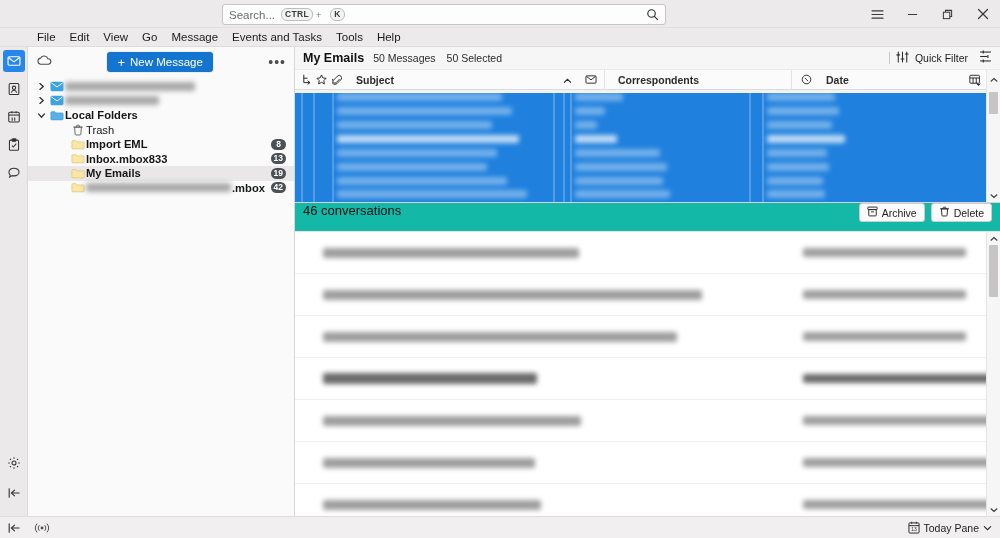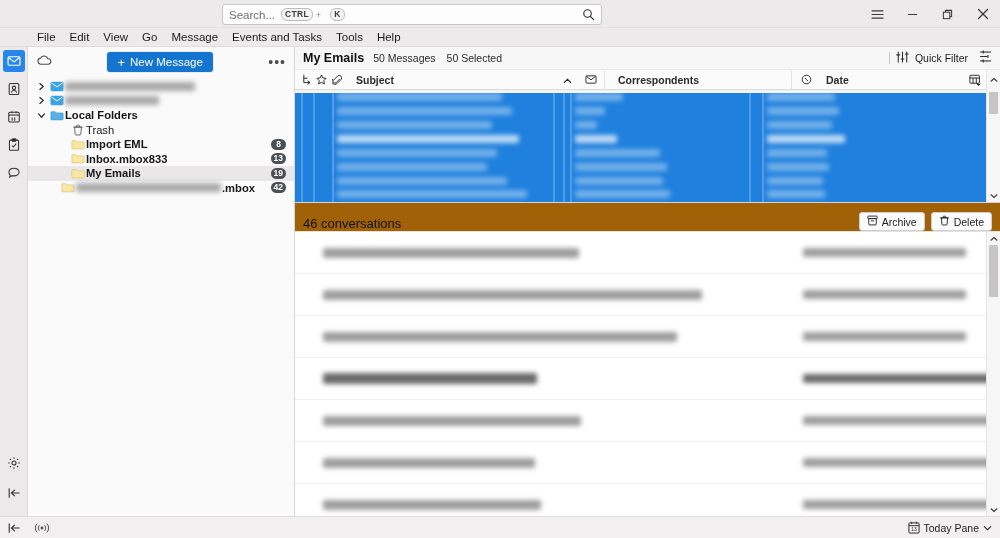--- a/index.html
+++ b/index.html
@@ -11,21 +11,21 @@
     -webkit-font-smoothing: antialiased;
   }
   #app { position: relative; width: 1000px; height: 538px; display: flex; flex-direction: column; }
 
   
   .titlebar {
     height: 28px; background: #eceaea; display: flex; align-items: center;
     flex: 0 0 28px; position: relative; border-bottom: 1px solid #e2e0e0;
   }
   .search-box {
-    width: 380px; height: 21px; background: #fdfdfd; border: 1px solid #c8c6c4;
+    width: 444px; height: 21px; background: #fdfdfd; border: 1px solid #c8c6c4;
     border-radius: 3px; display: flex; align-items: center; padding: 0 6px;
     position: absolute; left: 222px; top: 4px;
   }
   .search-ph { font-size: 11.5px; color: #6d6d6d; }
   .kbd {
     display: inline-block; border: 1px solid #bdbdbd; border-radius: 6px;
     background: #f3f3f3; font-size: 8.5px; font-weight: bold; color: #3b3b3b;
     padding: 0px 3px; line-height: 11px; margin-left: 6px; letter-spacing: .3px;
   }
   .plus-sep { font-size: 9px; color: #7a7a7a; margin: 0 3px; }
@@ -122,21 +122,21 @@
   .sel-row { height: 14px; position: relative; }
   .blurline {
     position: absolute; height: 8px; background: rgba(255,255,255,.38);
     filter: blur(2.4px); border-radius: 2px;
   }
   .seldiv { position: absolute; top: 0; bottom: 0; width: 2px; background: rgba(255,255,255,.22); }
   .sel-block-top { position: absolute; top:0; left:0; right:0; height: 3px; background: #f4f3f3; }
 
   
   .conv-bar {
-    height: 30px; flex: 0 0 30px; background: #a16207; display: flex; align-items: flex-end;
+    height: 30px; flex: 0 0 30px; background: #14b8a6; display: flex; align-items: flex-start;
     padding: 0 8px 0 8px; border-top: 1px solid #d5d3d3; border-bottom: 1px solid #e4e2e2;
   }
   .conv-title { font-size: 13px; color: #111; }
   .conv-actions { margin-left: auto; display: flex; gap: 6px; }
   .act-btn {
     height: 19px; display: flex; align-items: center; gap: 4px; padding: 0 7px;
     background: #fcfbfb; border: 1px solid #cfcdcd; border-radius: 3px;
     font-size: 10.5px; color: #1c1c1c;
   }
 
@@ -378,21 +378,21 @@
         <div class="frow sel" style="padding-left:41px;">
           <span class="fico">
             <svg width="14" height="11" viewBox="0 0 16 12">
                 <path d="M1 2.6a1 1 0 0 1 1-1h3.6l1.3 1.4H14a1 1 0 0 1 1 1v6a1 1 0 0 1-1 1H2a1 1 0 0 1-1-1Z" fill="#f8e7a6" stroke="#d9be66" stroke-width=".7"></path>
               </svg>
           </span>
           <span class="flabel bold">My Emails</span>
           <span class="badge">19</span>
         </div>
 
-        <div class="frow" style="padding-left:31px;">
+        <div class="frow" style="padding-left:41px;">
           <span class="fico">
             <svg width="14" height="11" viewBox="0 0 16 12">
                 <path d="M1 2.6a1 1 0 0 1 1-1h3.6l1.3 1.4H14a1 1 0 0 1 1 1v6a1 1 0 0 1-1 1H2a1 1 0 0 1-1-1Z" fill="#f8e7a6" stroke="#d9be66" stroke-width=".7"></path>
               </svg>
           </span>
           <span class="fblur" style="width:145px;"></span>
           <span class="flabel bold" style="margin-left:1px;">.mbox</span>
           <span class="badge">42</span>
         </div>
 

